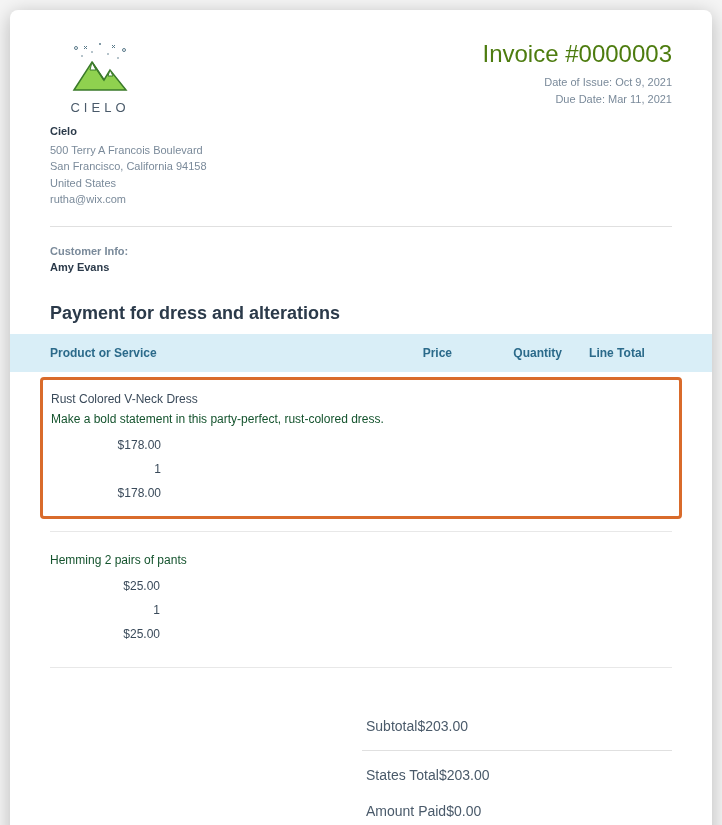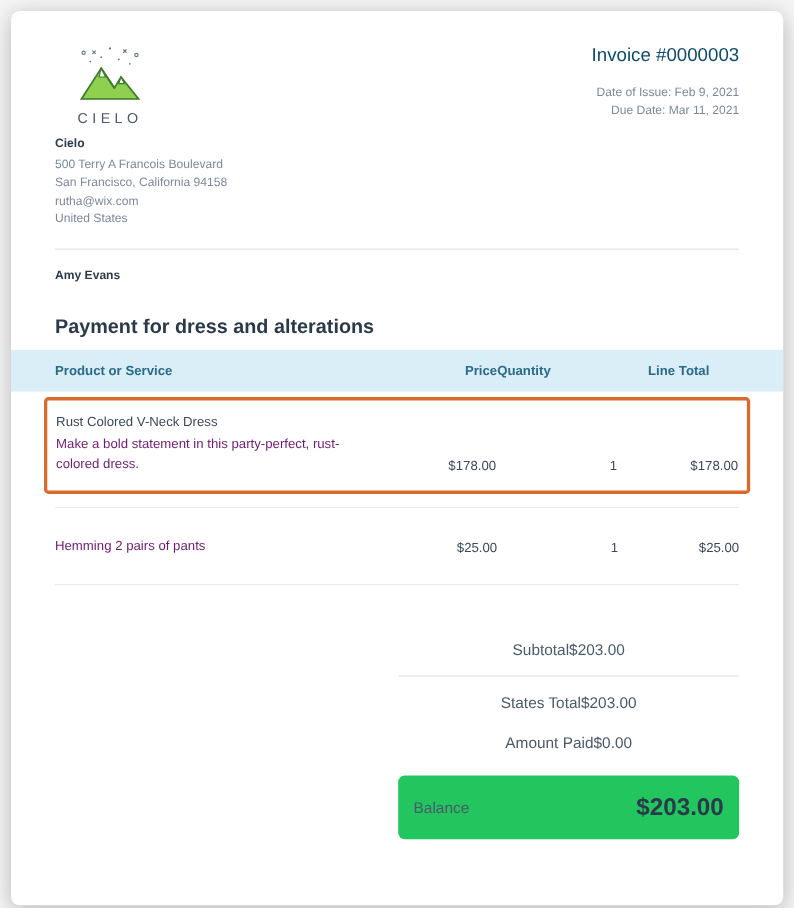--- a/index.html
+++ b/index.html
@@ -31,65 +31,66 @@
   }
   .logo-svg { width: 72px; height: 56px; }
   .logo-text {
     font-size: 13px;
     letter-spacing: 4px;
     color: #4a5a6a;
     margin-top: 4px;
     font-weight: 400;
   }
   .invoice-num-block { text-align: right; }
-  .invoice-number { font-size: 17px; color: #0c4a6e; font-weight: 500; margin-bottom: 16px; }
+  .invoice-number { font-size: 24px; color: #4d7c0f; font-weight: 500; margin-bottom: 6px; }
   .meta-line { font-size: 11px; color: #7a8a9a; line-height: 1.5; }
   .company-block { margin-top: 8px; font-size: 11px; color: #7a8a9a; line-height: 1.5; }
   .company-name { color: #2b3a4a; font-weight: 600; font-size: 11px; margin-bottom: 2px; }
   hr.divider { border: none; border-top: 1px solid #e0e0e0; margin: 18px 0; }
   .cust-label { font-size: 11px; color: #7a8a9a; font-weight: 600; margin-bottom: 4px; }
   .cust-name { font-size: 11px; color: #2b3a4a; font-weight: 600; margin-bottom: 4px; }
   .cust-email { font-size: 11px; color: #7a8a9a; }
   .payment-title { font-size: 18px; color: #2b3a4a; margin-top: 30px; margin-bottom: 10px; font-weight: 700; }
   .table-header {
     background: #d9eef7;
     display: flex;
     padding: 12px 40px;
     font-size: 12px;
     color: #2b6a8a;
     font-weight: 600;
   }
   .col-product { flex: 1; }
   .col-price { width: 110px; text-align: right; }
-  .col-qty { width: 110px; }
+  .col-qty { width: 110px; text-align: right; }
   .col-total { width: 110px; text-align: center; }
   .line-item {
     display: flex;
     padding: 14px 10px;
     margin: 5px 30px 0 30px;
-    align-items: flex-end;
+    align-items: flex-start;
+    flex-direction: column;
   }
   .line-item.highlighted {
     border: 3px solid #d96b2b;
     border-radius: 4px;
     margin: 5px 30px 0 30px;
     padding: 12px 8px 16px 8px;
   }
   .li-product { flex: 1; padding-right: 10px; }
   .li-name { font-size: 12px; color: #3a4a5a; margin-bottom: 4px; }
-  .li-desc { font-size: 12px; color: #701a75; line-height: 1.5; }
+  .li-desc { font-size: 12px; color: #14532d; line-height: 1.5; }
   .li-price, .li-qty, .li-total { width: 110px; text-align: right; font-size: 12px; color: #3a4a5a; padding-top: 10px; }
   .item-divider { border: none; border-top: 1px solid #e8e8e8; margin: 12px 40px 0 40px; }
   .totals-block {
     margin: 40px 40px 0 auto;
     width: 310px;
   }
   .totals-row {
     display: flex;
-    justify-content: center;
+    justify-content: flex-start;
     padding: 10px 4px;
     font-size: 14px;
     color: #4a5a6a;
   }
   .totals-divider { border: none; border-top: 1px solid #e0e0e0; margin: 6px 0; }
   .balance-row {
     display: flex;
     justify-content: space-between;
     align-items: center;
     background: #22c55e;
@@ -121,36 +122,37 @@
             <path d="M10 50 L28 22 L40 40 L46 30 L62 50 Z" fill="#8fd14f" stroke="#3a7a2a" stroke-width="1.5"></path>
             <path d="M28 22 L32 30 L26 30 Z" fill="#fff" stroke="#3a7a2a" stroke-width="1"></path>
             <path d="M46 30 L49 36 L44 36 Z" fill="#fff" stroke="#3a7a2a" stroke-width="1"></path>
             <path d="M28 22 L40 40" stroke="#3a7a2a" stroke-width="1.5"></path>
           </g>
         </svg>
         <div class="logo-text">CIELO</div>
       </div>
       <div class="invoice-num-block">
         <div class="invoice-number">Invoice #0000003</div>
-        <div class="meta-line">Date of Issue: Feb 9, 2021</div>
+        <div class="meta-line">Date of Issue: Oct 9, 2021</div>
         <div class="meta-line">Due Date: Mar 11, 2021</div>
       </div>
     </div>
 
     <div class="company-block">
       <div class="company-name">Cielo</div>
       <div>500 Terry A Francois Boulevard</div>
       <div>San Francisco, California 94158</div>
+      <div>United States</div>
       <div>rutha@wix.com</div>
-      <div>United States</div>
     </div>
 
     <hr class="divider">
 
     <div>
+      <div class="cust-label">Customer Info:</div>
       <div class="cust-name">Amy Evans</div>
     </div>
 
     <div class="payment-title">Payment for dress and alterations</div>
   </div>
 
   <div class="table-header">
     <div class="col-product">Product or Service</div>
     <div class="col-price">Price</div>
     <div class="col-qty">Quantity</div>

